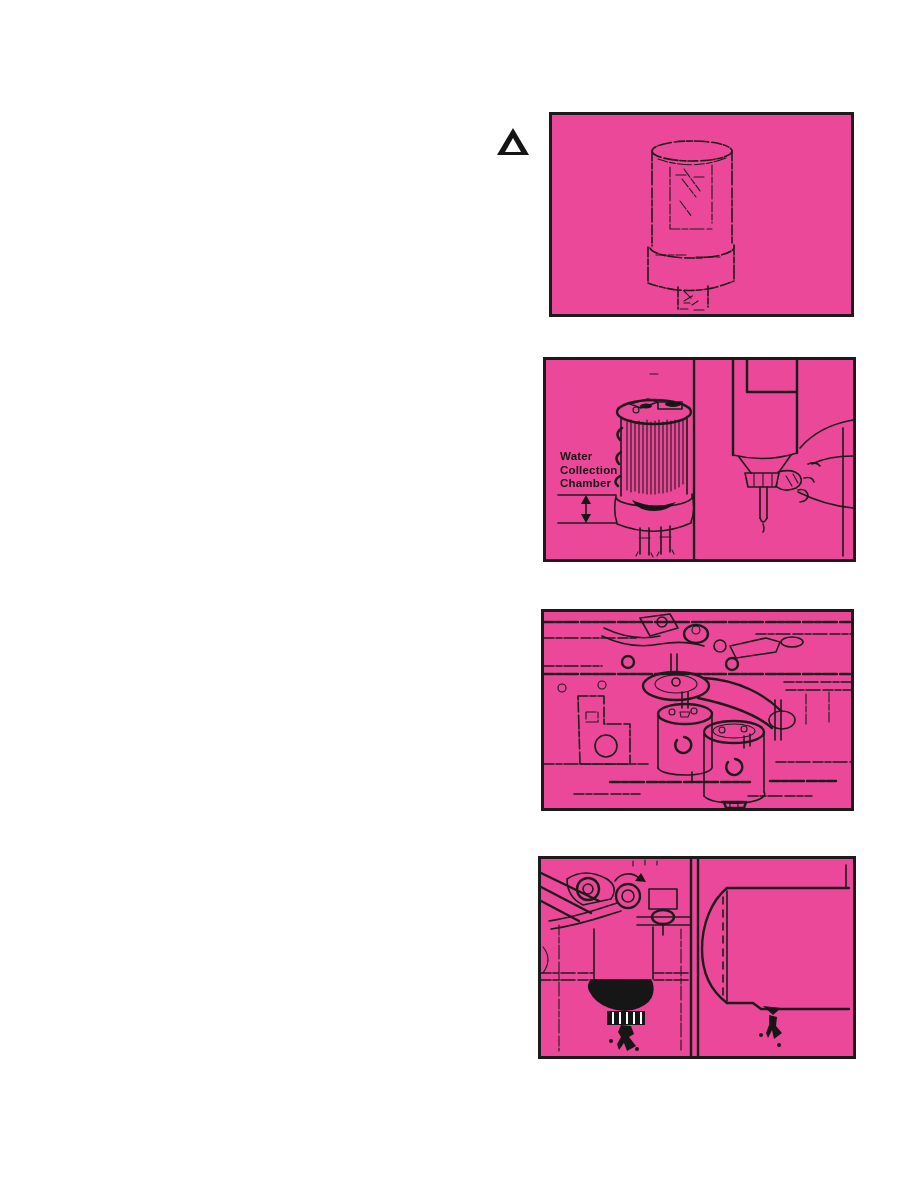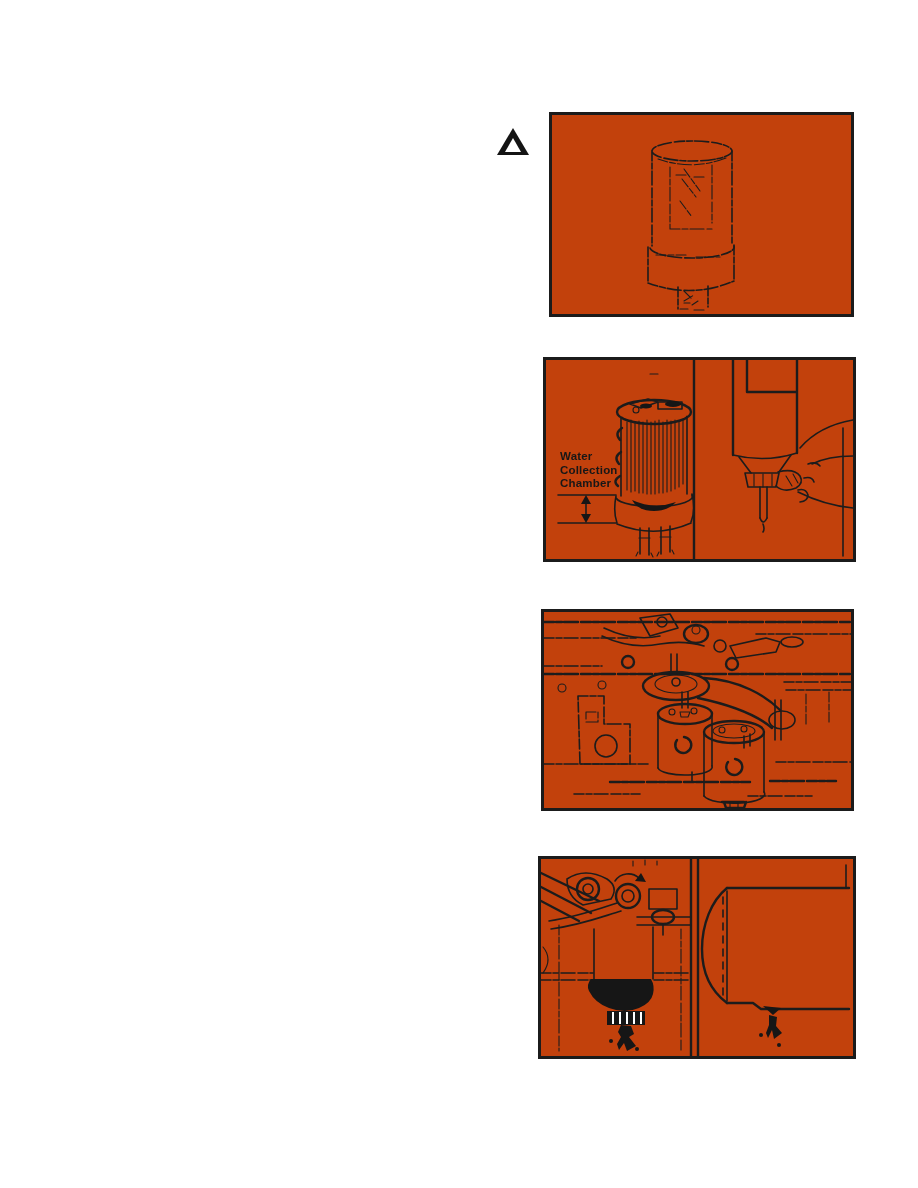--- a/index.html
+++ b/index.html
@@ -1,21 +1,21 @@
 <!DOCTYPE html>
 <html><head>
 <meta charset="utf-8">
 <style>
   html,body{margin:0;padding:0;background:#ffffff;}
   .page{
     position:relative;width:918px;height:1188px;background:#ffffff;
     font-family:"Liberation Sans",sans-serif;color:#1c1c1c;overflow:hidden;
   }
   .frame{
-    position:absolute;border:3px solid #1b1b1b;background:#c2410c;box-sizing:border-box;
+    position:absolute;border:3px solid #1b1b1b;background:#ec4899;box-sizing:border-box;
   }
   .frame svg{display:block;width:100%;height:100%;}
   .caution{position:absolute;left:496px;top:126px;width:34px;height:31px;}
   .f1{left:549px;top:112px;width:305px;height:205px;}
   .f2{left:543px;top:357px;width:313px;height:205px;}
   .f3{left:541px;top:609px;width:313px;height:202px;}
   .f4{left:538px;top:856px;width:318px;height:203px;}
   
   .s{fill:none;stroke:#1c1c1c;stroke-width:1.6;stroke-linecap:round;stroke-linejoin:round;}
   .s2{stroke-width:2.4;}

